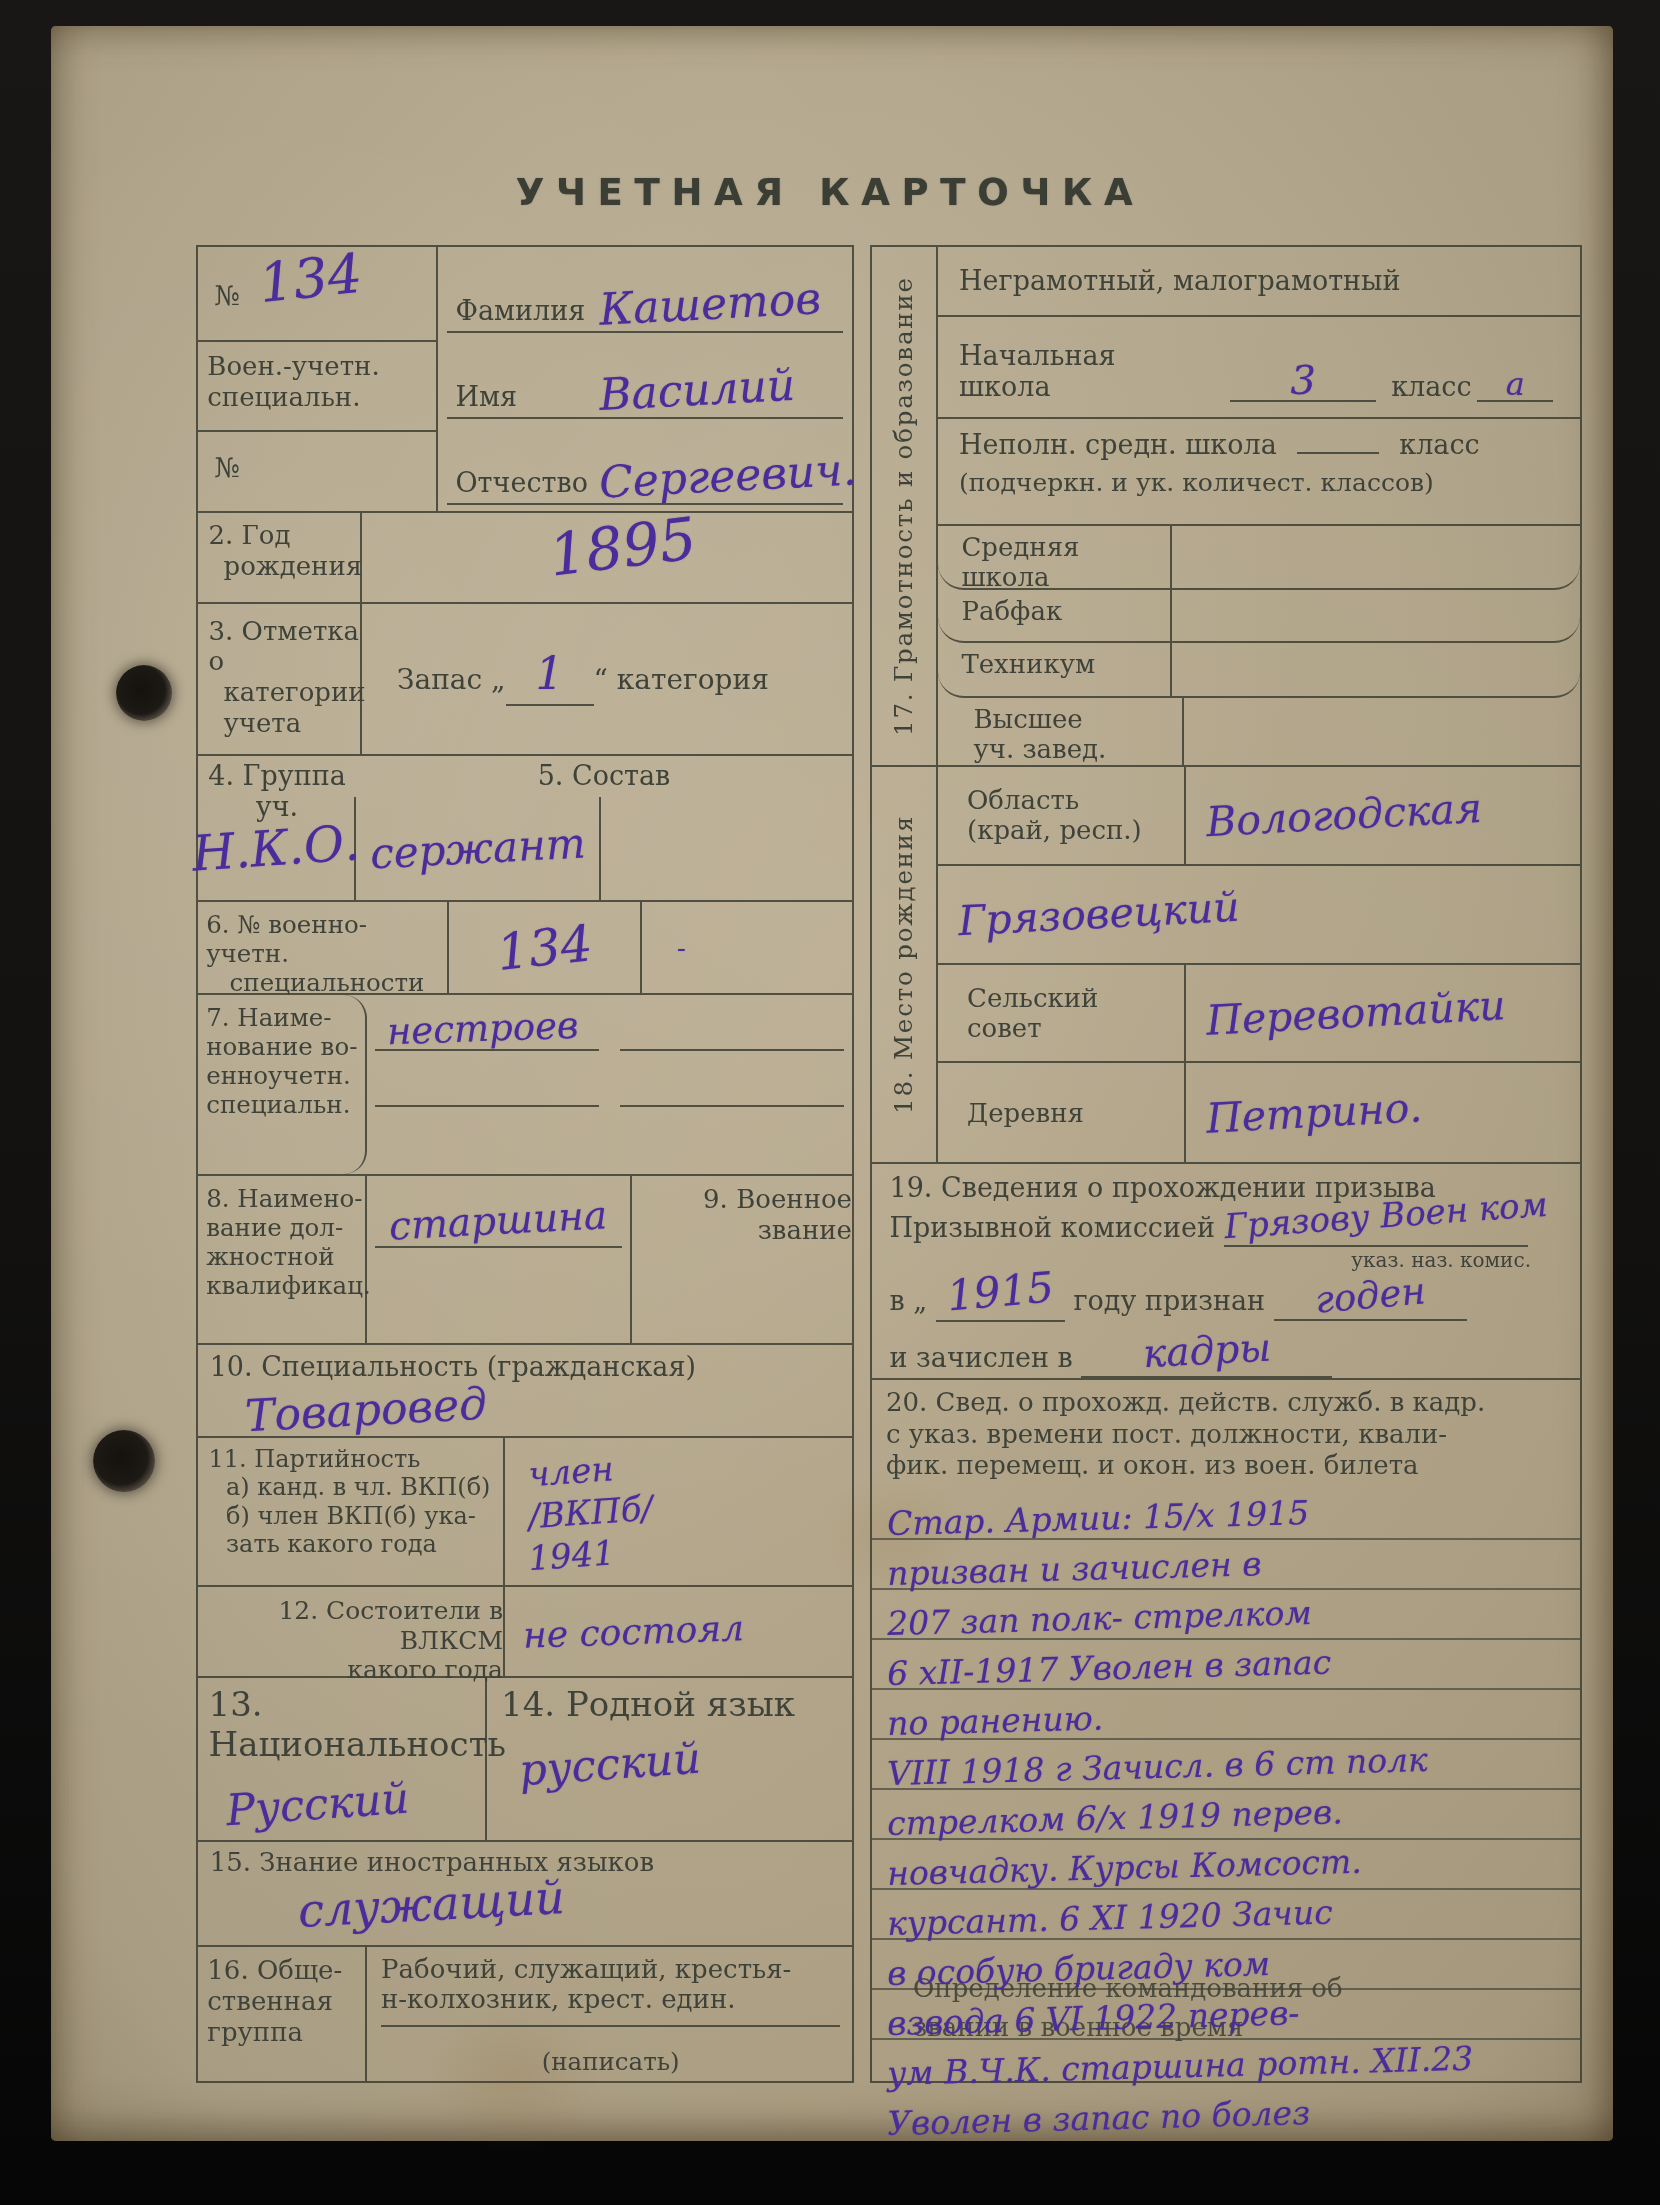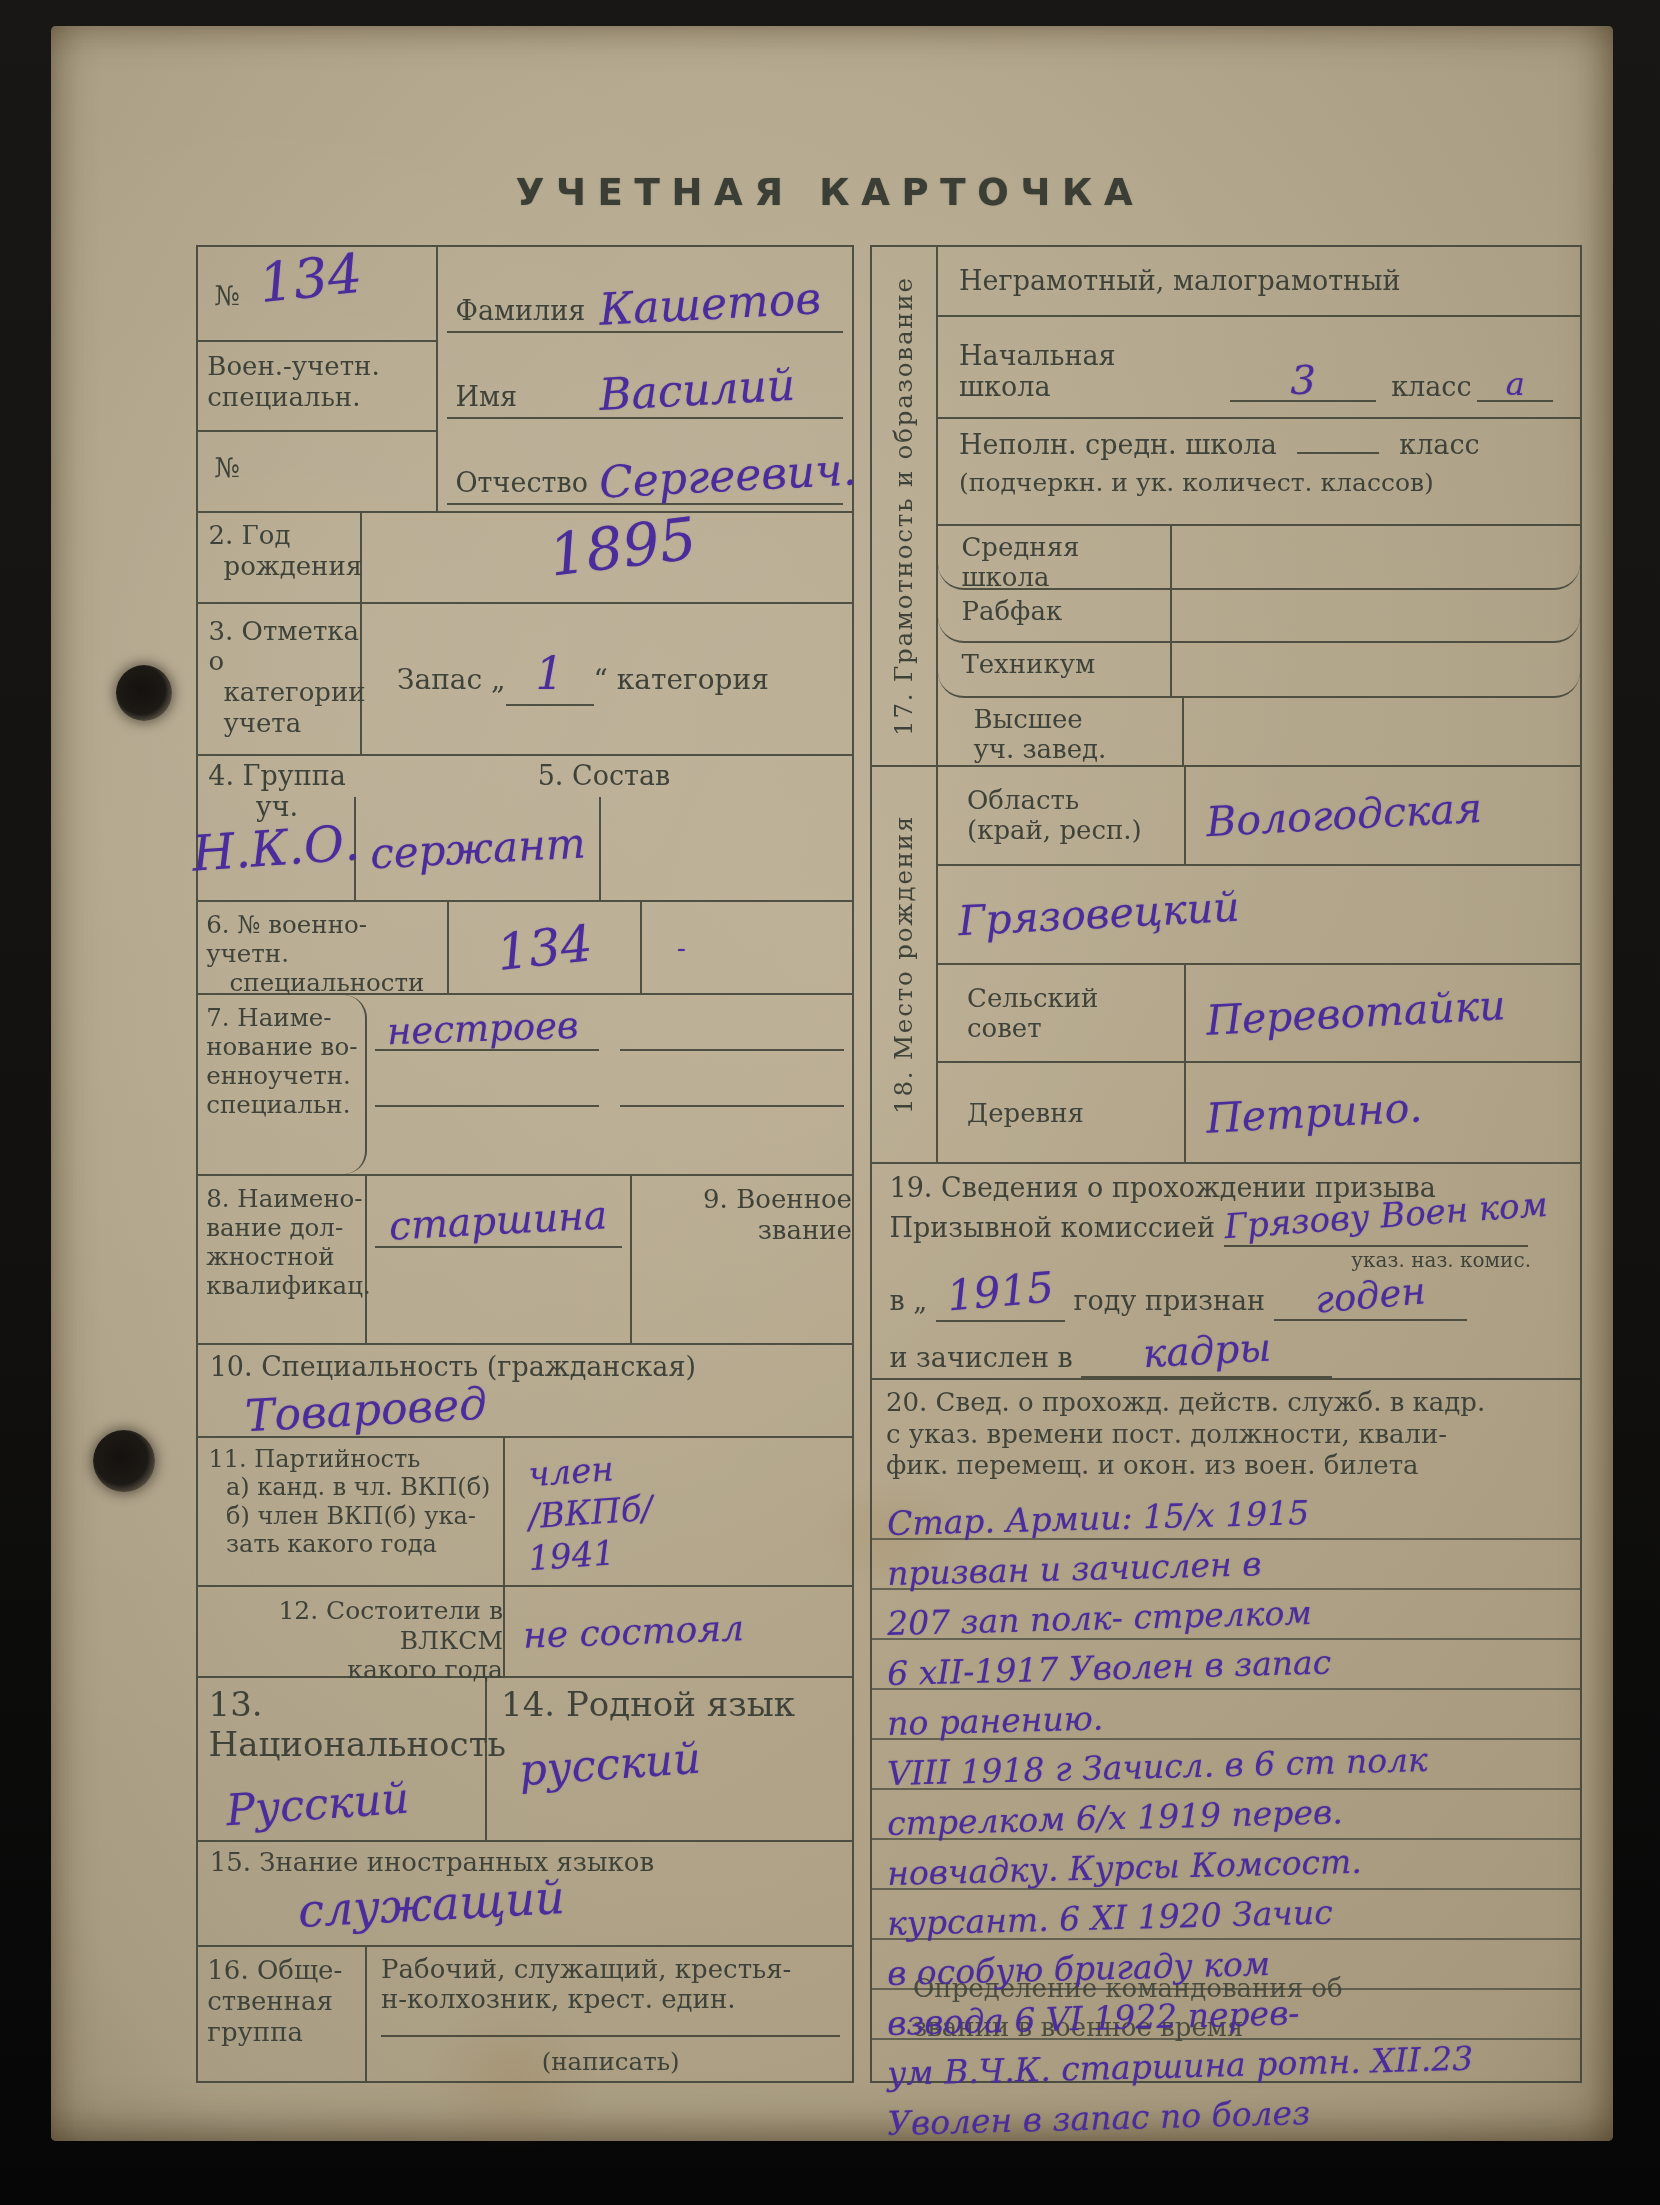--- a/index.html
+++ b/index.html
@@ -123,21 +123,21 @@
 
   .lr12{height:105px;padding:4.7px 0 0 11.7px;box-sizing:border-box;}
   .lr12 .plabel{font-size:26px;}
   .lr12 .hw{font-size:46px;margin:0 0 0 88px;transform:rotate(-3deg);}
 
   .lr13{height:134px;display:flex;border-bottom:none;}
   .l13lab{width:169px;border-right:2.3px solid var(--ink2);box-sizing:border-box;padding:8.2px 0 0 9.3px;font-size:26px;}
   .l13val{flex:1;display:flex;flex-direction:column;padding:7px 11.7px 4.7px 14px;font-size:26px;}
   .l13opts{color:#3f4239;}
   .l13blank{margin-top:auto;border-bottom:2.3px solid var(--ink2);height:27px;}
-  .l13note{text-align:center;font-size:24.5px;padding-top:10px;color:#3f4239;}
+  .l13note{text-align:center;font-size:24.5px;padding-top:20px;color:#3f4239;}
 
   
   .block{position:relative;border-bottom:2.3px solid var(--ink2);box-sizing:border-box;}
   .block:last-child{border-bottom:none;}
   .vlabel{position:absolute;left:0;top:0;bottom:0;width:63px;display:flex;align-items:center;justify-content:center;
           writing-mode:vertical-rl;transform:rotate(180deg);font-size:24.5px;color:#3f4239;letter-spacing:1.8px;}
   .bcontent{margin-left:64px;border-left:2.3px solid var(--ink2);height:100%;box-sizing:border-box;display:flex;flex-direction:column;}
 
   #b17{height:520px;}
   .e-r{border-bottom:2.3px solid var(--ink2);box-sizing:border-box;position:relative;}

